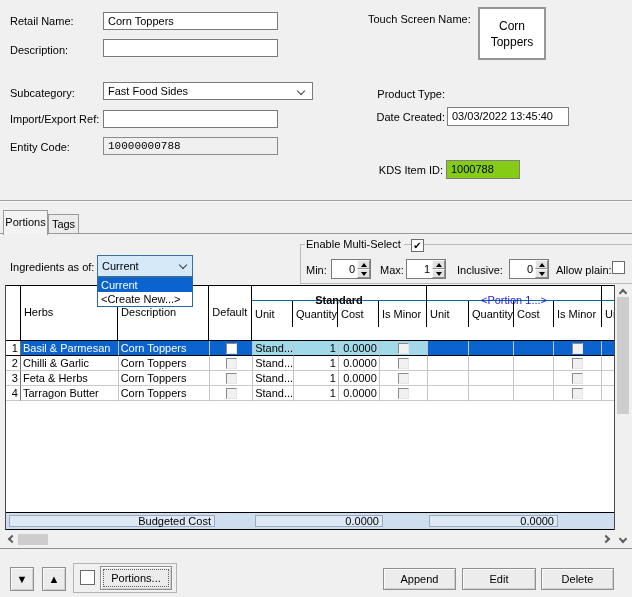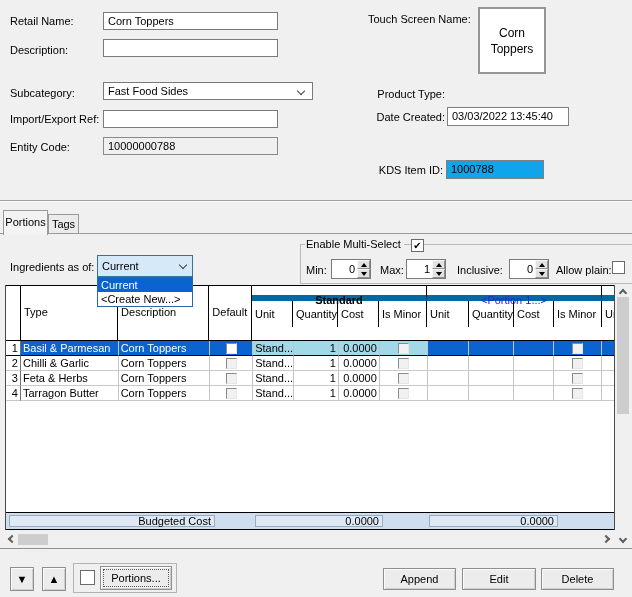--- a/index.html
+++ b/index.html
@@ -8,21 +8,21 @@
   .abs { position:absolute; }
   .lbl { position:absolute; white-space:nowrap; }
   .rlbl { position:absolute; white-space:nowrap; text-align:right; }
 
   
   .tbox { position:absolute; background:#fff; border:1px solid #7a7a7a; height:18px; font-size:11px; padding:0 4px; }
   input.tbox { outline:none; }
   .robox { background:#f0f0f0; border:1px solid #8a8a8a; }
   .selbox { position:absolute; background:#fff; border:1px solid #7a7a7a; height:18px; line-height:16px; padding-left:4px; }
   .chev { display:inline-block; width:6px; height:6px; border-right:1px solid #3c3c3c; border-bottom:1px solid #3c3c3c; transform:rotate(45deg); }
-  .tsn-box { position:absolute; left:478px; top:7px; width:68px; height:67px; background:#fff; border:2px solid #969696;
+  .tsn-box { position:absolute; left:478px; top:7px; width:68px; height:53px; background:#fff; border:2px solid #969696;
              display:flex; flex-direction:column; align-items:center; justify-content:center; font-size:12px; line-height:16px; text-align:center; }
   .sunken2 { border:2px solid; border-color:#7f7f7f #ececec #ececec #7f7f7f; background:#fff; }
   .combo-classic { position:absolute; display:flex; align-items:center; }
   .combo-classic .cval { flex:1; padding-left:3px; }
   .dd-btn { width:16px; height:13px; margin-right:1px; background:#d9d9d9; border:1px solid; border-color:#f6f6f6 #868686 #868686 #f6f6f6;
             display:flex; align-items:center; justify-content:center; }
   .tri-dn { width:0; height:0; border-left:4px solid transparent; border-right:4px solid transparent; border-top:5px solid #000; }
   .tri-dn.small { border-left-width:3px; border-right-width:3px; border-top-width:4px; }
   .tri-up-s { width:0; height:0; border-left:3px solid transparent; border-right:3px solid transparent; border-bottom:4px solid #000; }
 
@@ -58,21 +58,21 @@
   .grid { position:absolute; left:5px; top:285px; width:610px; height:245px; background:#fff;
           border-left:1px solid #4a4a4a; border-right:1px solid #4a4a4a; }
   .hrow, .grow { display:flex; }
   .cell { overflow:hidden; white-space:nowrap; }
   .c-num{width:15px}.c-name{width:98px}.c-desc{width:92px}.c-def{width:43px}
   .c-su{width:41px}.c-sq{width:45px}.c-sc{width:41px}.c-sm{width:48px}
   .c-pu{width:42px}.c-pq{width:45px}.c-pc{width:40px}.c-pm{width:48px}.c-un{width:12px}
   .ghead { display:flex; height:56px; border-top:1px solid #000; border-bottom:1px solid #000; background:#fff; }
   .mcell { border-right:1px solid #000; padding:20px 0 0 3px; }
   .grpcol { display:flex; flex-direction:column; }
-  .grpname { height:15px; border-bottom:6px solid #0369a1; text-align:center; line-height:28px; border-right:1px solid #000; }
+  .grpname { height:15px; border-bottom:1px solid #0369a1; text-align:center; line-height:28px; border-right:1px solid #000; }
   .subrow { display:flex; height:26px; }
   .subrow .cell { border-right:1px solid #000; padding:7px 0 0 3px; }
   .portion-link { color:#2222dd; }
   .grow { height:15px; }
   .grow .cell { border-right:1px solid #c4c4c4; border-bottom:1px solid #c9c9c9; line-height:14px; padding-left:2px; }
   .grow .c-num { border-right:1px solid #6e6e6e; text-align:right; padding:0 2px 0 0; }
   .tnum { text-align:right; padding-right:2px !important; padding-left:0 !important; }
   .cbcell { display:flex; align-items:center; justify-content:center; padding:0 !important; }
   .gcb { display:inline-block; width:11px; height:11px; background:#f1f1f1; border:1px solid; border-color:#8a8a8a #e6e6e6 #e6e6e6 #8a8a8a; }
   .grow.sel .cell { border-bottom:1px solid #000; }
@@ -110,35 +110,35 @@
   <div class="lbl" style="left:10px; top:87px;">Subcategory:</div>
   <div class="selbox" style="left:103px; top:82px; width:210px;">
     <span>Fast Food Sides</span>
     <span class="chev" style="position:absolute; right:8px; top:5px;"></span>
   </div>
 
   <div class="lbl" style="left:10px; top:113px;text-align:right;">Import/Export Ref:</div>
   <input class="tbox" style="left: 103px; top: 110px; width: 175px;" value="">
 
   <div class="lbl" style="left:10px; top:141px;">Entity Code:</div>
-  <div class="tbox robox" style="left:103px; top:137px; width:175px; line-height:16px;">10000000788</div>
+  <div class="tbox robox" style="left:103px; top:137px; width:175px; line-height:16px;font-family:Liberation Mono, monospace;">10000000788</div>
 
   <div class="lbl" style="left:368px; top:13px;">Touch Screen Name:</div>
   <div class="tsn-box">
     <div>Corn</div>
     <div>Toppers</div>
   </div>
 
   <div class="rlbl" style="left:373px; top:88px; width:72px;">Product Type:</div>
 
   <div class="rlbl" style="left:372px; top:111px; width:73px;">Date Created:</div>
   <div class="abs" style="left:447px; top:107px; width:122px; height:19px; background:#fff; border:1px solid #7f7f7f; line-height:17px; padding-left:4px;">03/03/2022 13:45:40</div>
 
   <div class="rlbl" style="left:370px; top:164px; width:73px;">KDS Item ID:</div>
-  <div class="abs" style="left:446px; top:160px; width:98px; height:19px; background:#0ea5e9; border:1px solid #7f7f7f; line-height:17px; padding-left:4px;">1000788</div>
+  <div class="abs" style="left:446px; top:160px; width:74px; height:19px; background:#84cc16; border:1px solid #7f7f7f; line-height:17px; padding-left:4px;">1000788</div>
 
   <div class="etch"></div>
 
   <div class="tab active">Portions</div>
   <div class="tab inactive">Tags</div>
   <div class="tabline"></div>
 
   <div class="lbl" style="left:10px; top:261px;">Ingredients as of:</div>
   <div class="combo-open">
     <span class="cval">Current</span>
@@ -191,21 +191,21 @@
         </span>
       </span>
   </div>
 
   <div class="lbl" style="left:556px; top:264px;">Allow plain:</div>
   <span class="cb" style="left:612px; top:261px;"></span>
 
   <div class="grid">
     <div class="ghead">
       <div class="cell c-num mcell"></div>
-      <div class="cell c-name mcell">Type</div>
+      <div class="cell c-name mcell">Herbs</div>
       <div class="cell c-desc mcell">Description</div>
       <div class="cell c-def mcell">Default</div>
       <div class="grpcol" style="width:175px;">
         <div class="grpname" style="font-weight:bold;">Standard</div>
         <div class="subrow">
           <div class="cell c-su">Unit</div>
           <div class="cell c-sq">Quantity</div>
           <div class="cell c-sc">Cost</div>
           <div class="cell c-sm">Is Minor</div>
         </div>

